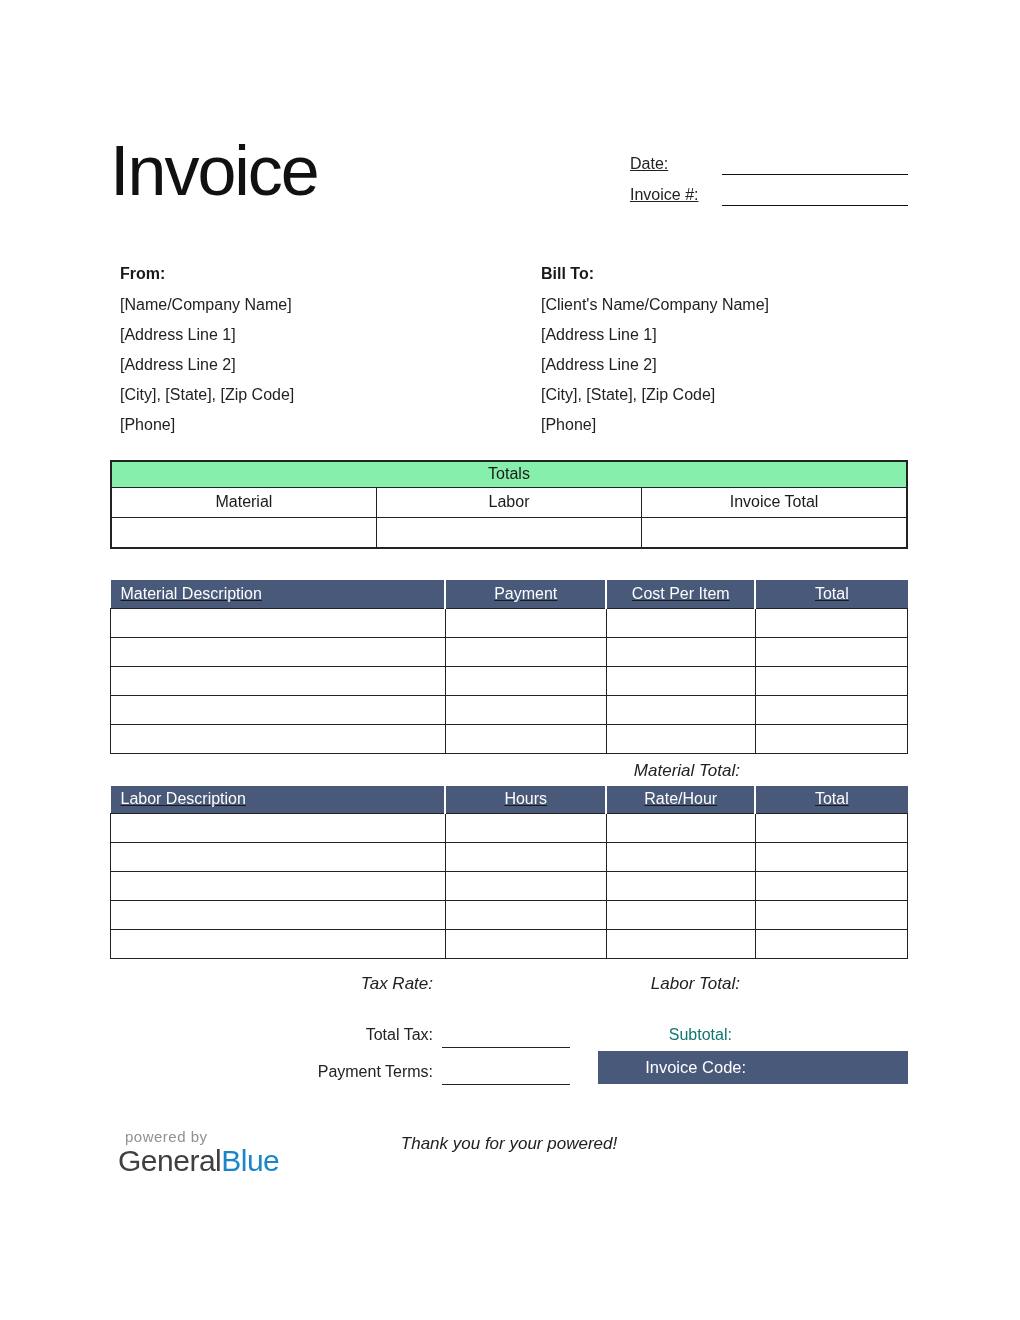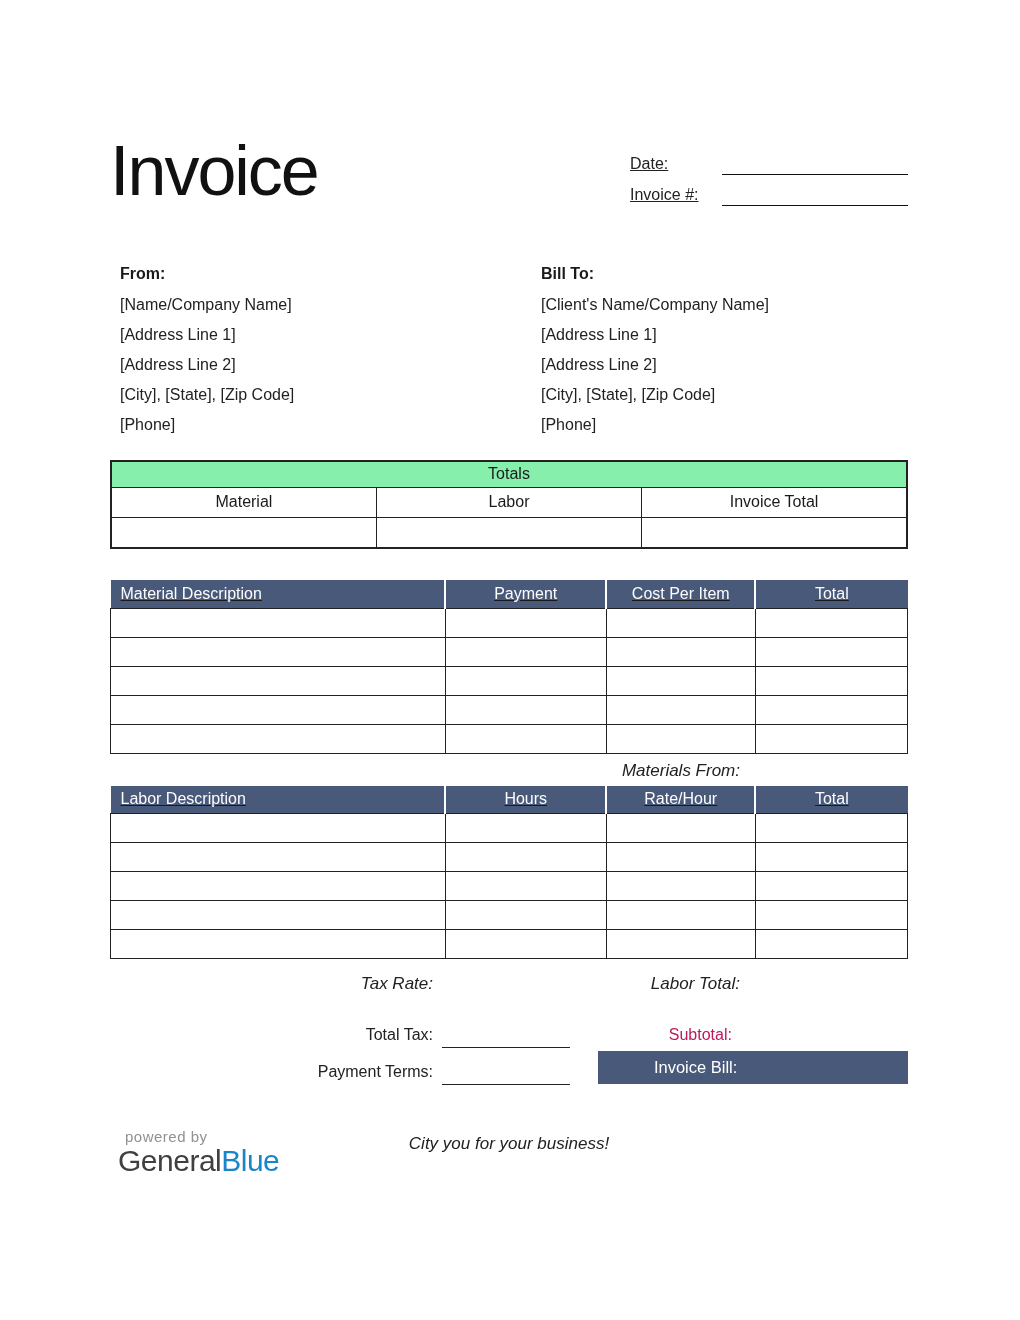--- a/index.html
+++ b/index.html
@@ -54,21 +54,21 @@
   .tax-zone1 { width: 335px; text-align: right; padding-right: 12px; }
   .tax-zone2 { width: 303px; text-align: right; padding-right: 8px; }
 
   
   .summary { display: flex; margin-top: 30px; }
   .summary-left { width: 460px; }
   .srow { display: flex; align-items: flex-start; height: 37px; font-size: 16px; }
   .srow .slabel { width: 323px; text-align: right; padding-top: 2px; color: #222; }
   .srow .sline { width: 128px; margin-left: 9px; height: 24px; border-bottom: 1.8px solid #222; }
   .summary-right { width: 310px; margin-left: 28px; }
-  .subtotal-row { height: 27px; font-size: 16px; color: #be185d; }
+  .subtotal-row { height: 27px; font-size: 16px; color: #0f766e; }
   .subtotal-row span { display: block; width: 66%; text-align: center; padding-top: 2px; }
   .invoice-total-bar { height: 33px; background: #49597a; color: #ffffff; display: flex; align-items: center; font-size: 16.5px; }
   .invoice-total-bar span { display: block; width: 63%; text-align: center; }
 
   
   .footer { position: relative; margin-top: 30px; height: 60px; }
   .brand-block { position: absolute; left: 8px; top: 0; }
   .powered-by { font-size: 15px; color: #919191; letter-spacing: 0.5px; padding-left: 7px; }
   .brand-name { font-size: 30px; letter-spacing: -0.5px; line-height: 32px; }
   .brand-general { color: #404040; text-align: right; }
@@ -171,21 +171,21 @@
           </tr>
           <tr>
             <td></td>
             <td></td>
             <td></td>
             <td></td>
           </tr>
         </tbody>
     </table>
     <div class="mat-total-line">
-      <span>Materials From:</span>
+      <span>Material Total:</span>
       <span></span>
     </div>
   </div>
 
   <div class="labor-wrap">
     <table class="items">
       <thead>
         <tr>
           <th class="desc" style="width:42%">Labor Description</th>
           <th style="width:20.2%">Hours</th>
@@ -241,26 +241,26 @@
       <div class="srow">
         <span class="slabel">Payment Terms:</span>
         <span class="sline"></span>
       </div>
     </div>
     <div class="summary-right">
       <div class="subtotal-row">
         <span>Subtotal:</span>
       </div>
       <div class="invoice-total-bar">
-        <span>Invoice Bill:</span>
+        <span>Invoice Code:</span>
       </div>
     </div>
   </div>
 
   <div class="footer">
     <div class="brand-block">
       <div class="powered-by">powered by</div>
       <div class="brand-name"><span class="brand-general">General</span><span class="brand-blue">Blue</span></div>
     </div>
-    <div class="thank-you">City you for your business!</div>
+    <div class="thank-you">Thank you for your powered!</div>
   </div>
 
 </div>
 
 </body></html>

